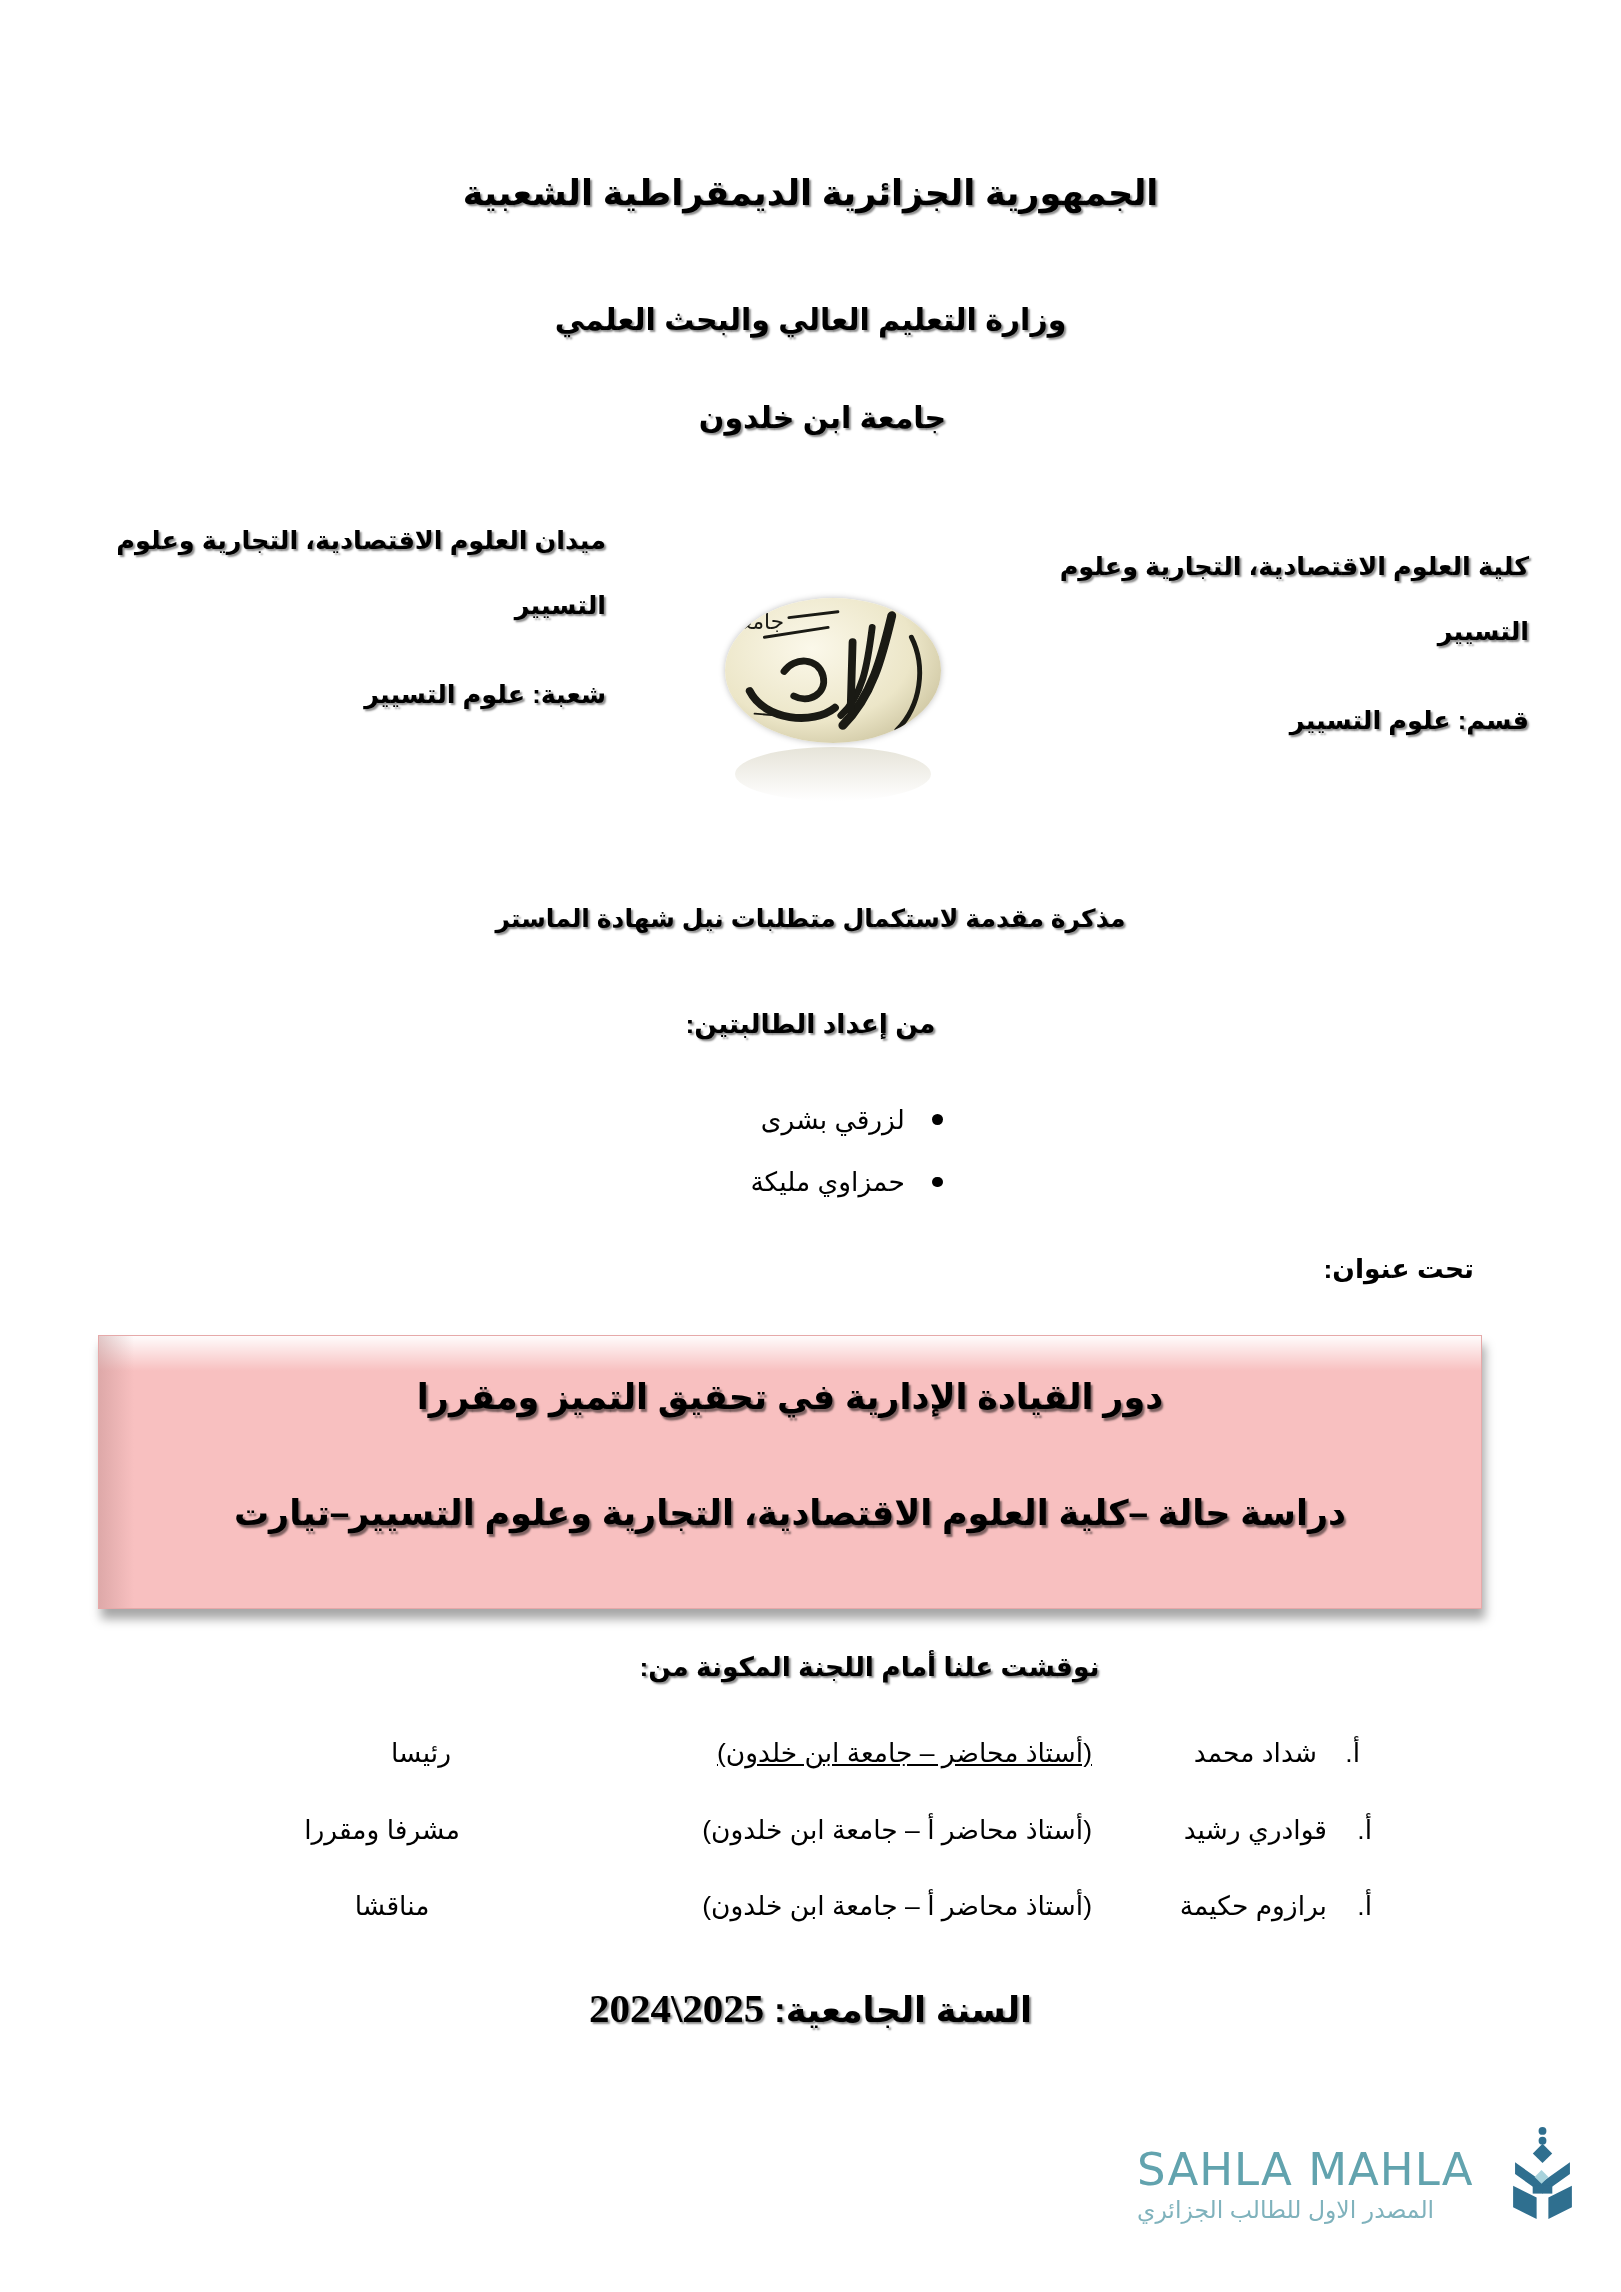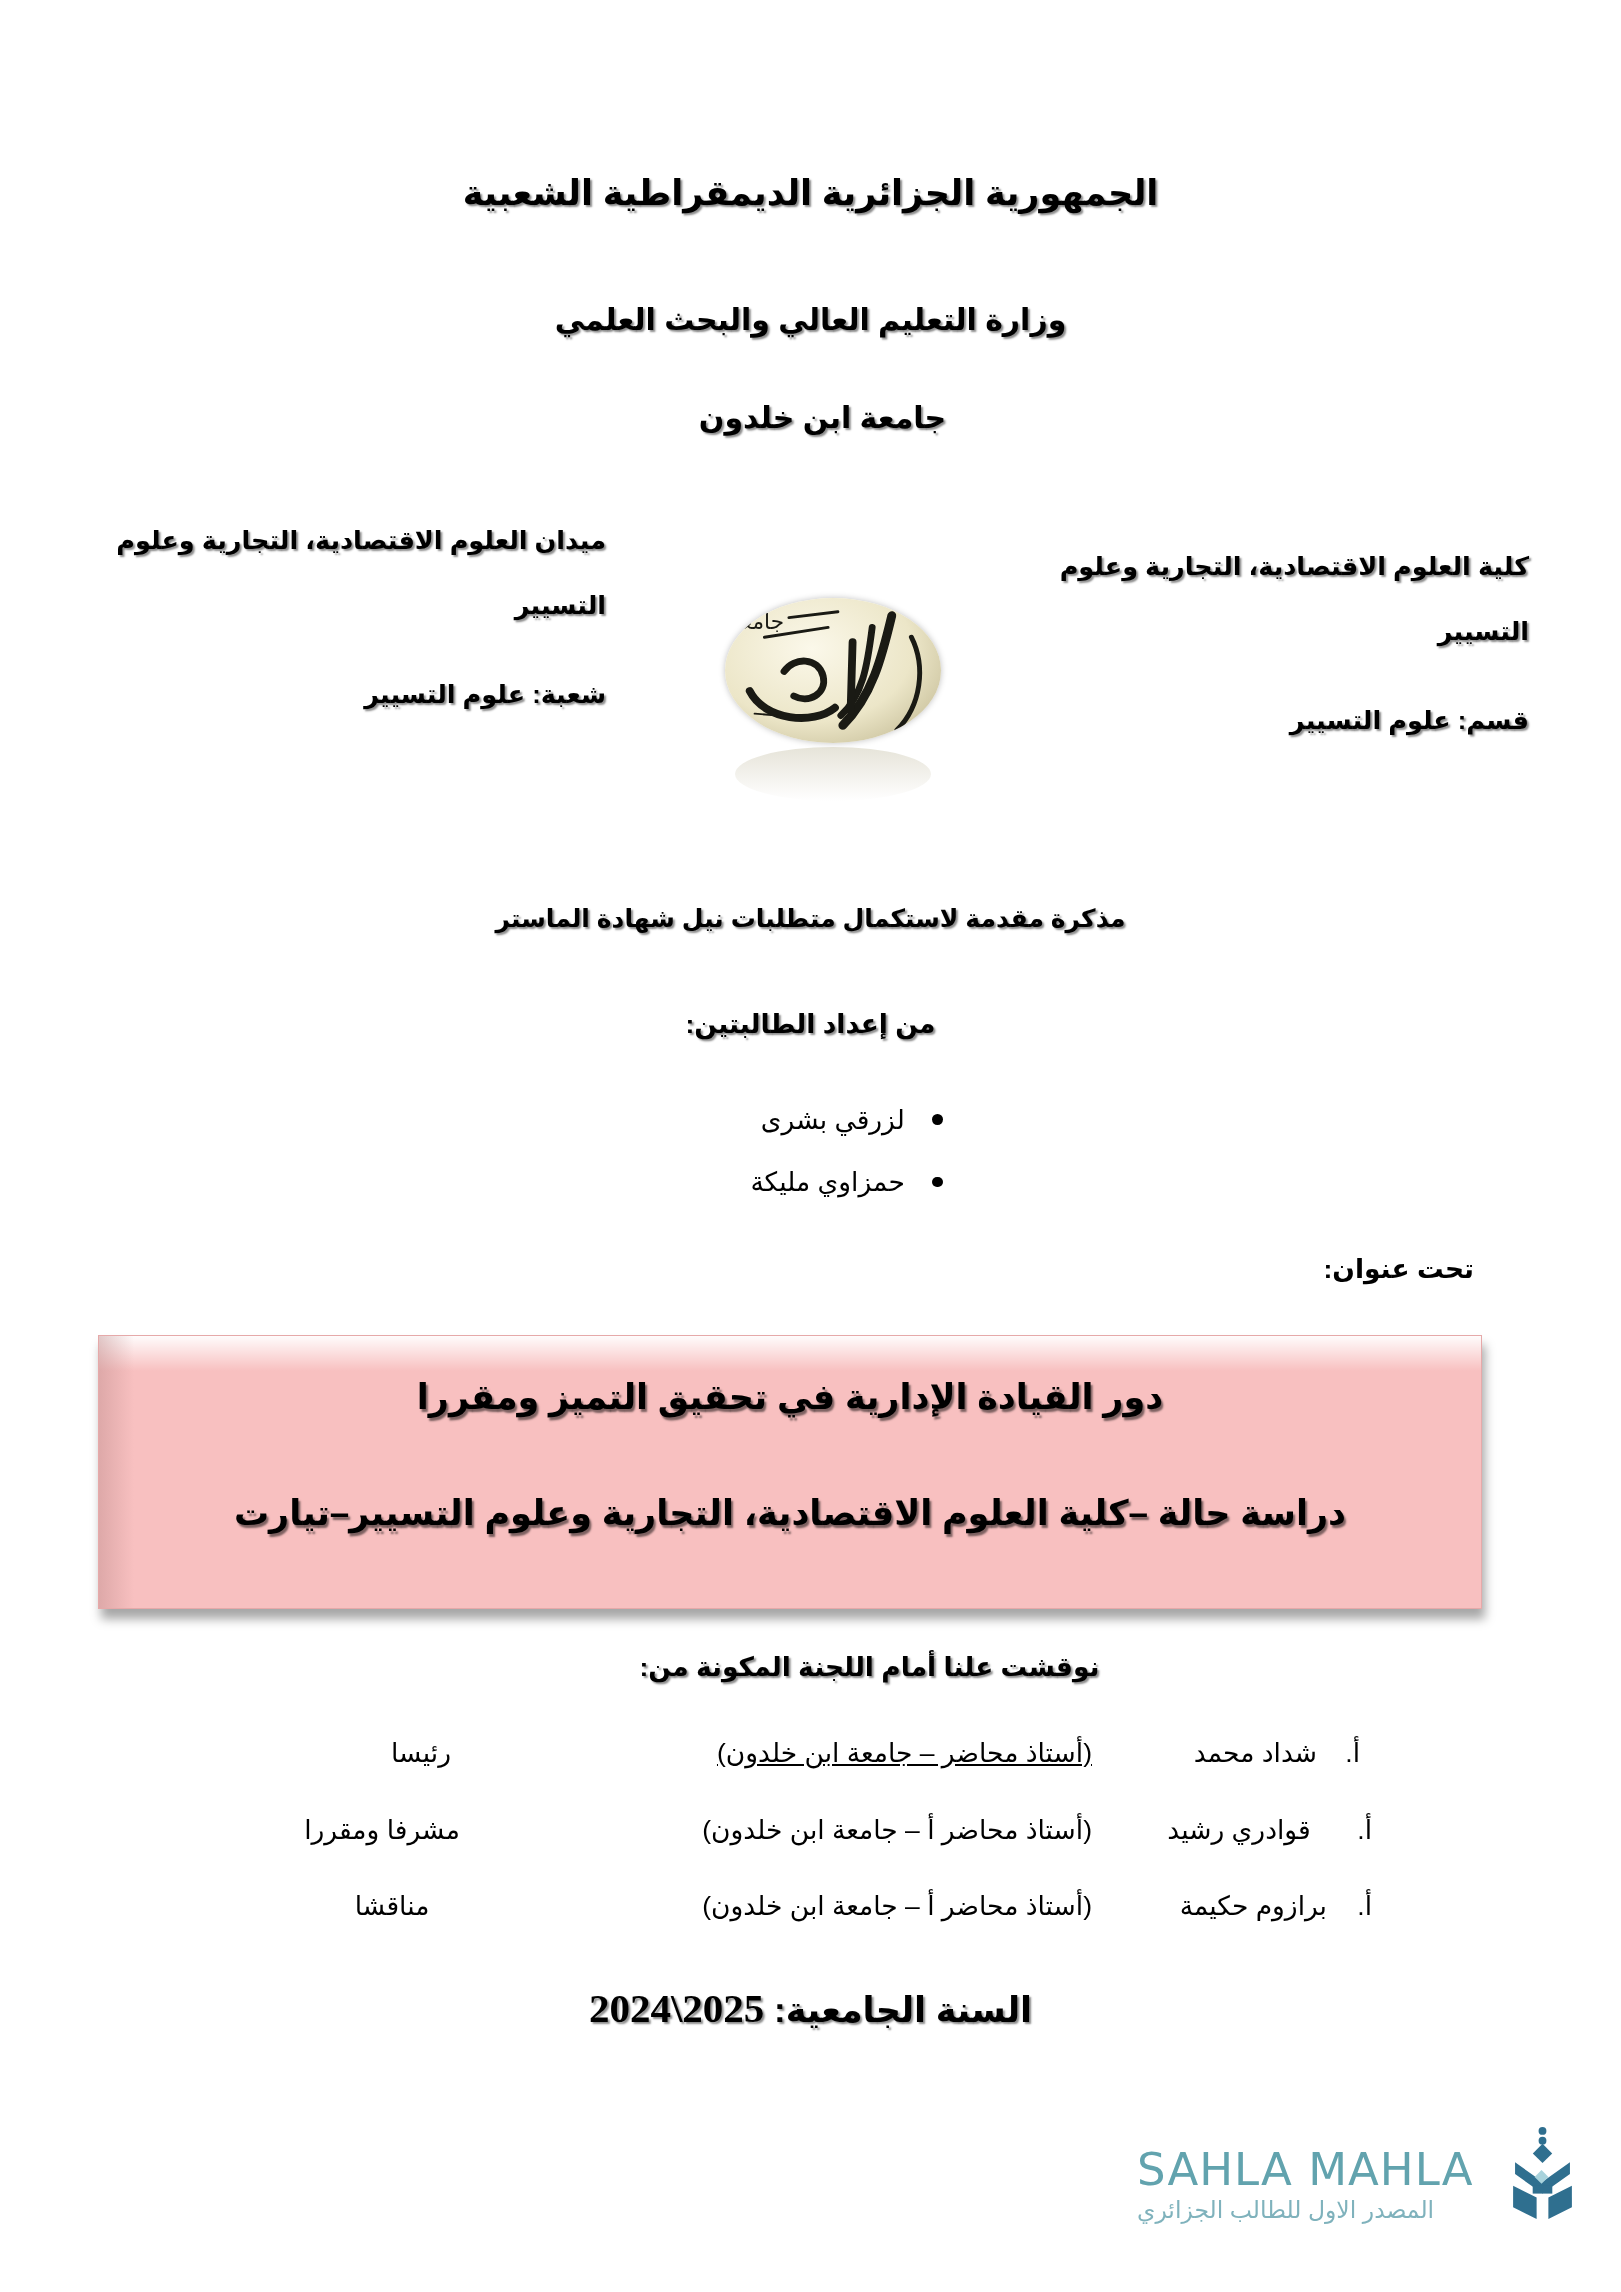--- a/index.html
+++ b/index.html
@@ -120,21 +120,21 @@
 <div class="abs center-line rtl label shadow-text" style="top:1651px; left:59px;">نوقشت علنا أمام اللجنة المكونة من:</div>
 
 <div class="abs rtl committee-row" style="top:1737px; left:0; width:1621px; height:39px;">
   <span class="abs" style="right:261px; width:29px; text-align:right;">أ.</span>
   <span class="abs" style="right:304px; width:176px; text-align:right;">شداد محمد</span>
   <span class="abs" style="right:529px; width:451px; text-align:right;text-decoration:underline;">(أستاذ محاضر – جامعة ابن خلدون)</span>
   <span class="abs" style="left:323px; width:196px; text-align:center;">رئيسا</span>
 </div>
 <div class="abs rtl committee-row" style="top:1814px; left:0; width:1621px; height:39px;">
   <span class="abs" style="right:249px; width:29px; text-align:right;">أ.</span>
-  <span class="abs" style="right:294px; width:176px; text-align:center;">قوادري رشيد</span>
+  <span class="abs" style="right:294px; width:176px; text-align:right;">قوادري رشيد</span>
   <span class="abs" style="right:529px; width:470px; text-align:right;">(أستاذ محاضر أ – جامعة ابن خلدون)</span>
   <span class="abs" style="left:284px; width:196px; text-align:center;">مشرفا ومقررا</span>
 </div>
 <div class="abs rtl committee-row" style="top:1890px; left:0; width:1621px; height:39px;">
   <span class="abs" style="right:249px; width:29px; text-align:right;">أ.</span>
   <span class="abs" style="right:294px; width:176px; text-align:right;">برازوم حكيمة</span>
   <span class="abs" style="right:529px; width:470px; text-align:right;">(أستاذ محاضر أ – جامعة ابن خلدون)</span>
   <span class="abs" style="left:294px; width:196px; text-align:center;">مناقشا</span>
 </div>
 

